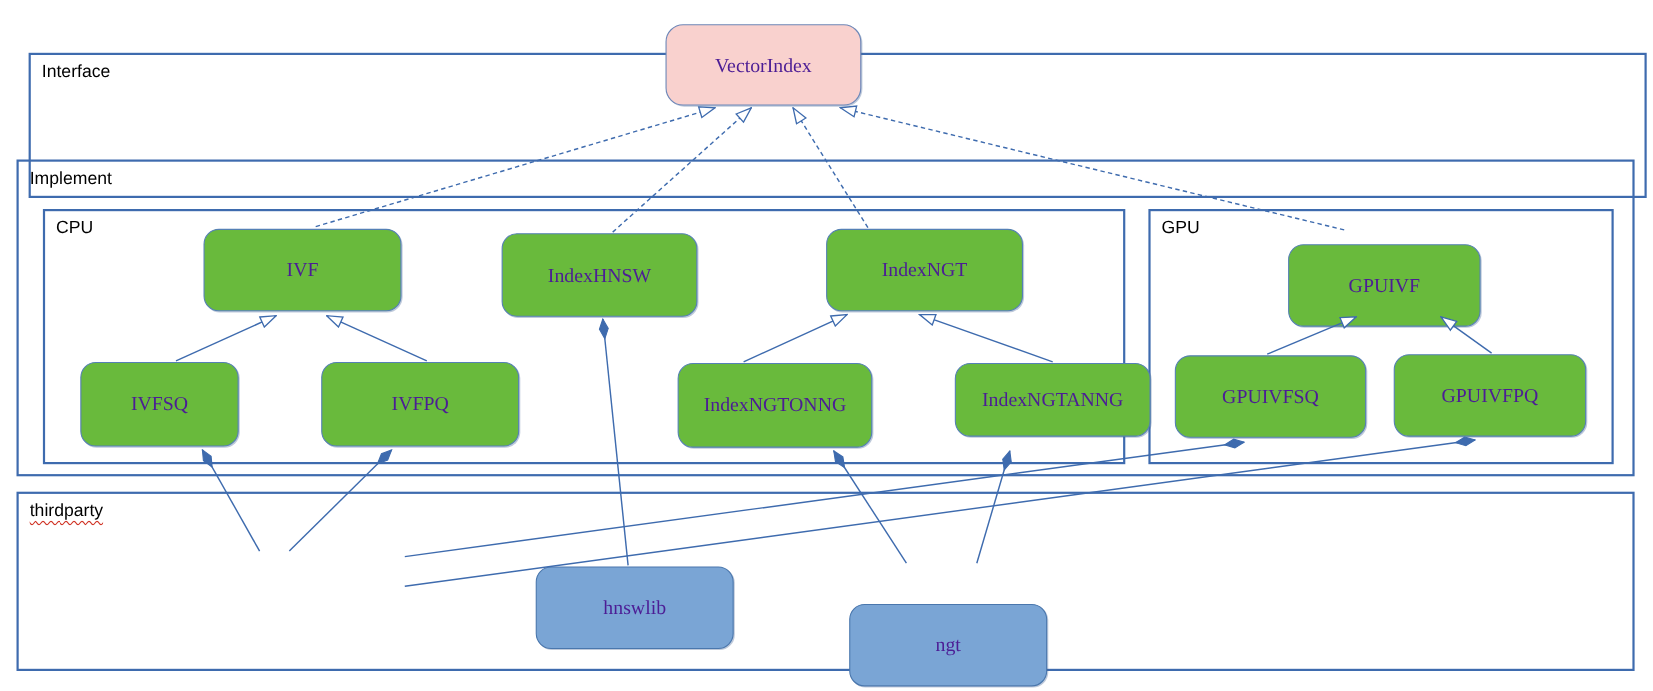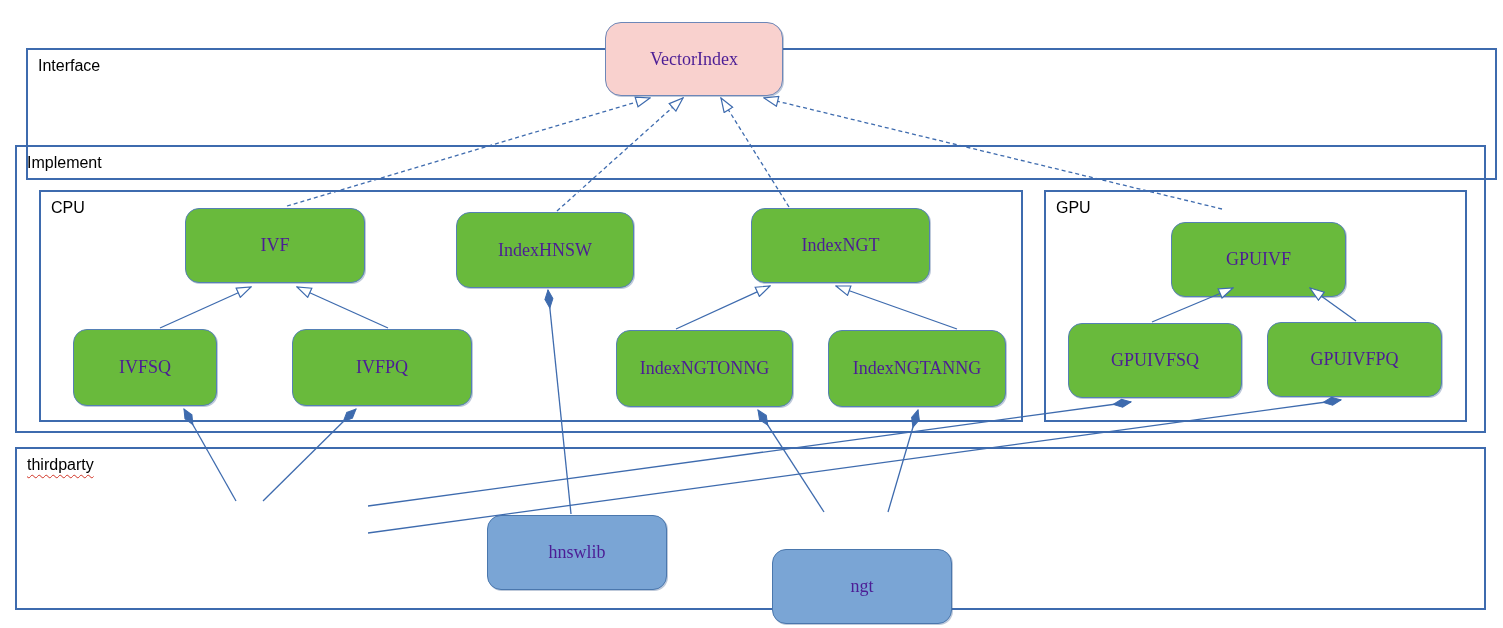--- a/index.html
+++ b/index.html
@@ -86,21 +86,21 @@
   </div>
 
   <div class="node green" style="left:292px;top:329px;width:180px;height:77px;">
     <span>IVFPQ</span>
   </div>
 
   <div class="node green" style="left:616px;top:330px;width:177px;height:77px;">
     <span>IndexNGTONNG</span>
   </div>
 
-  <div class="node green" style="left:828px;top:330px;width:178px;height:77px;">
+  <div class="node green" style="left:868px;top:330px;width:178px;height:67px;">
     <span>IndexNGTANNG</span>
   </div>
 
   <div class="node green" style="left:1171px;top:210px;width:175px;height:75px;margin-top:12px;">
     <span>GPUIVF</span>
   </div>
 
   <div class="node green" style="left:1068px;top:323px;width:174px;height:75px;">
     <span>GPUIVFSQ</span>
   </div>

